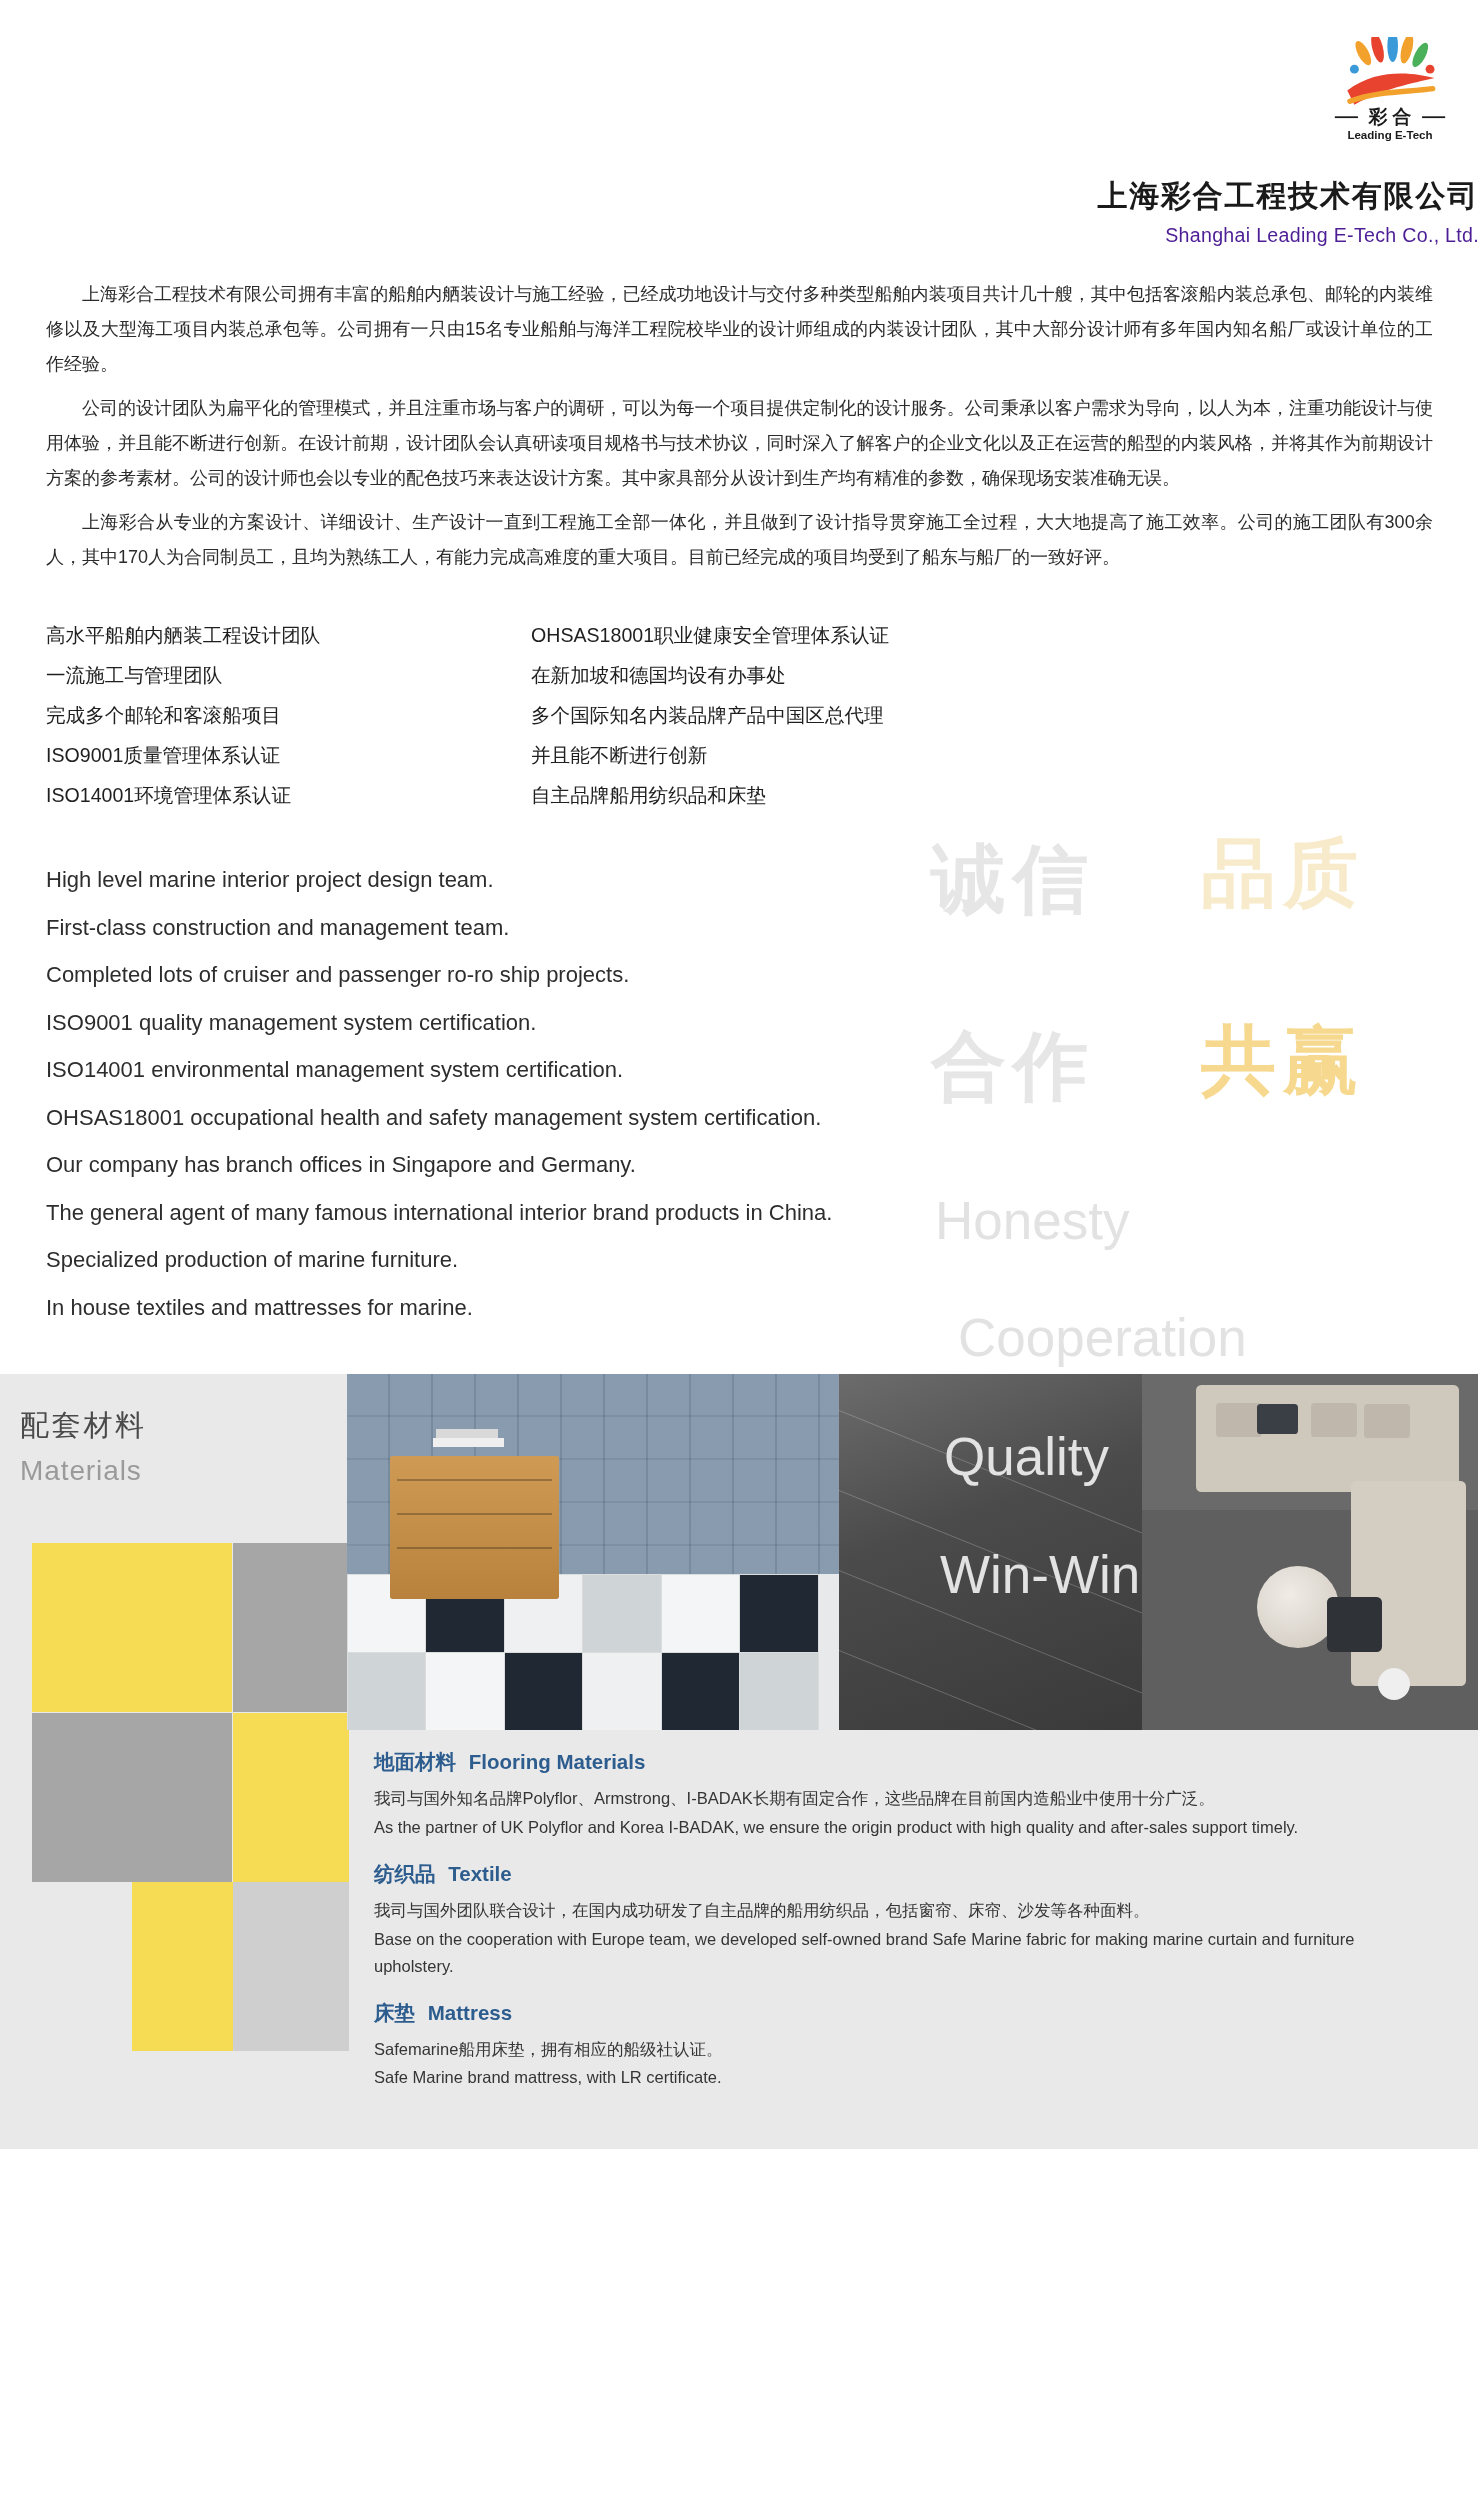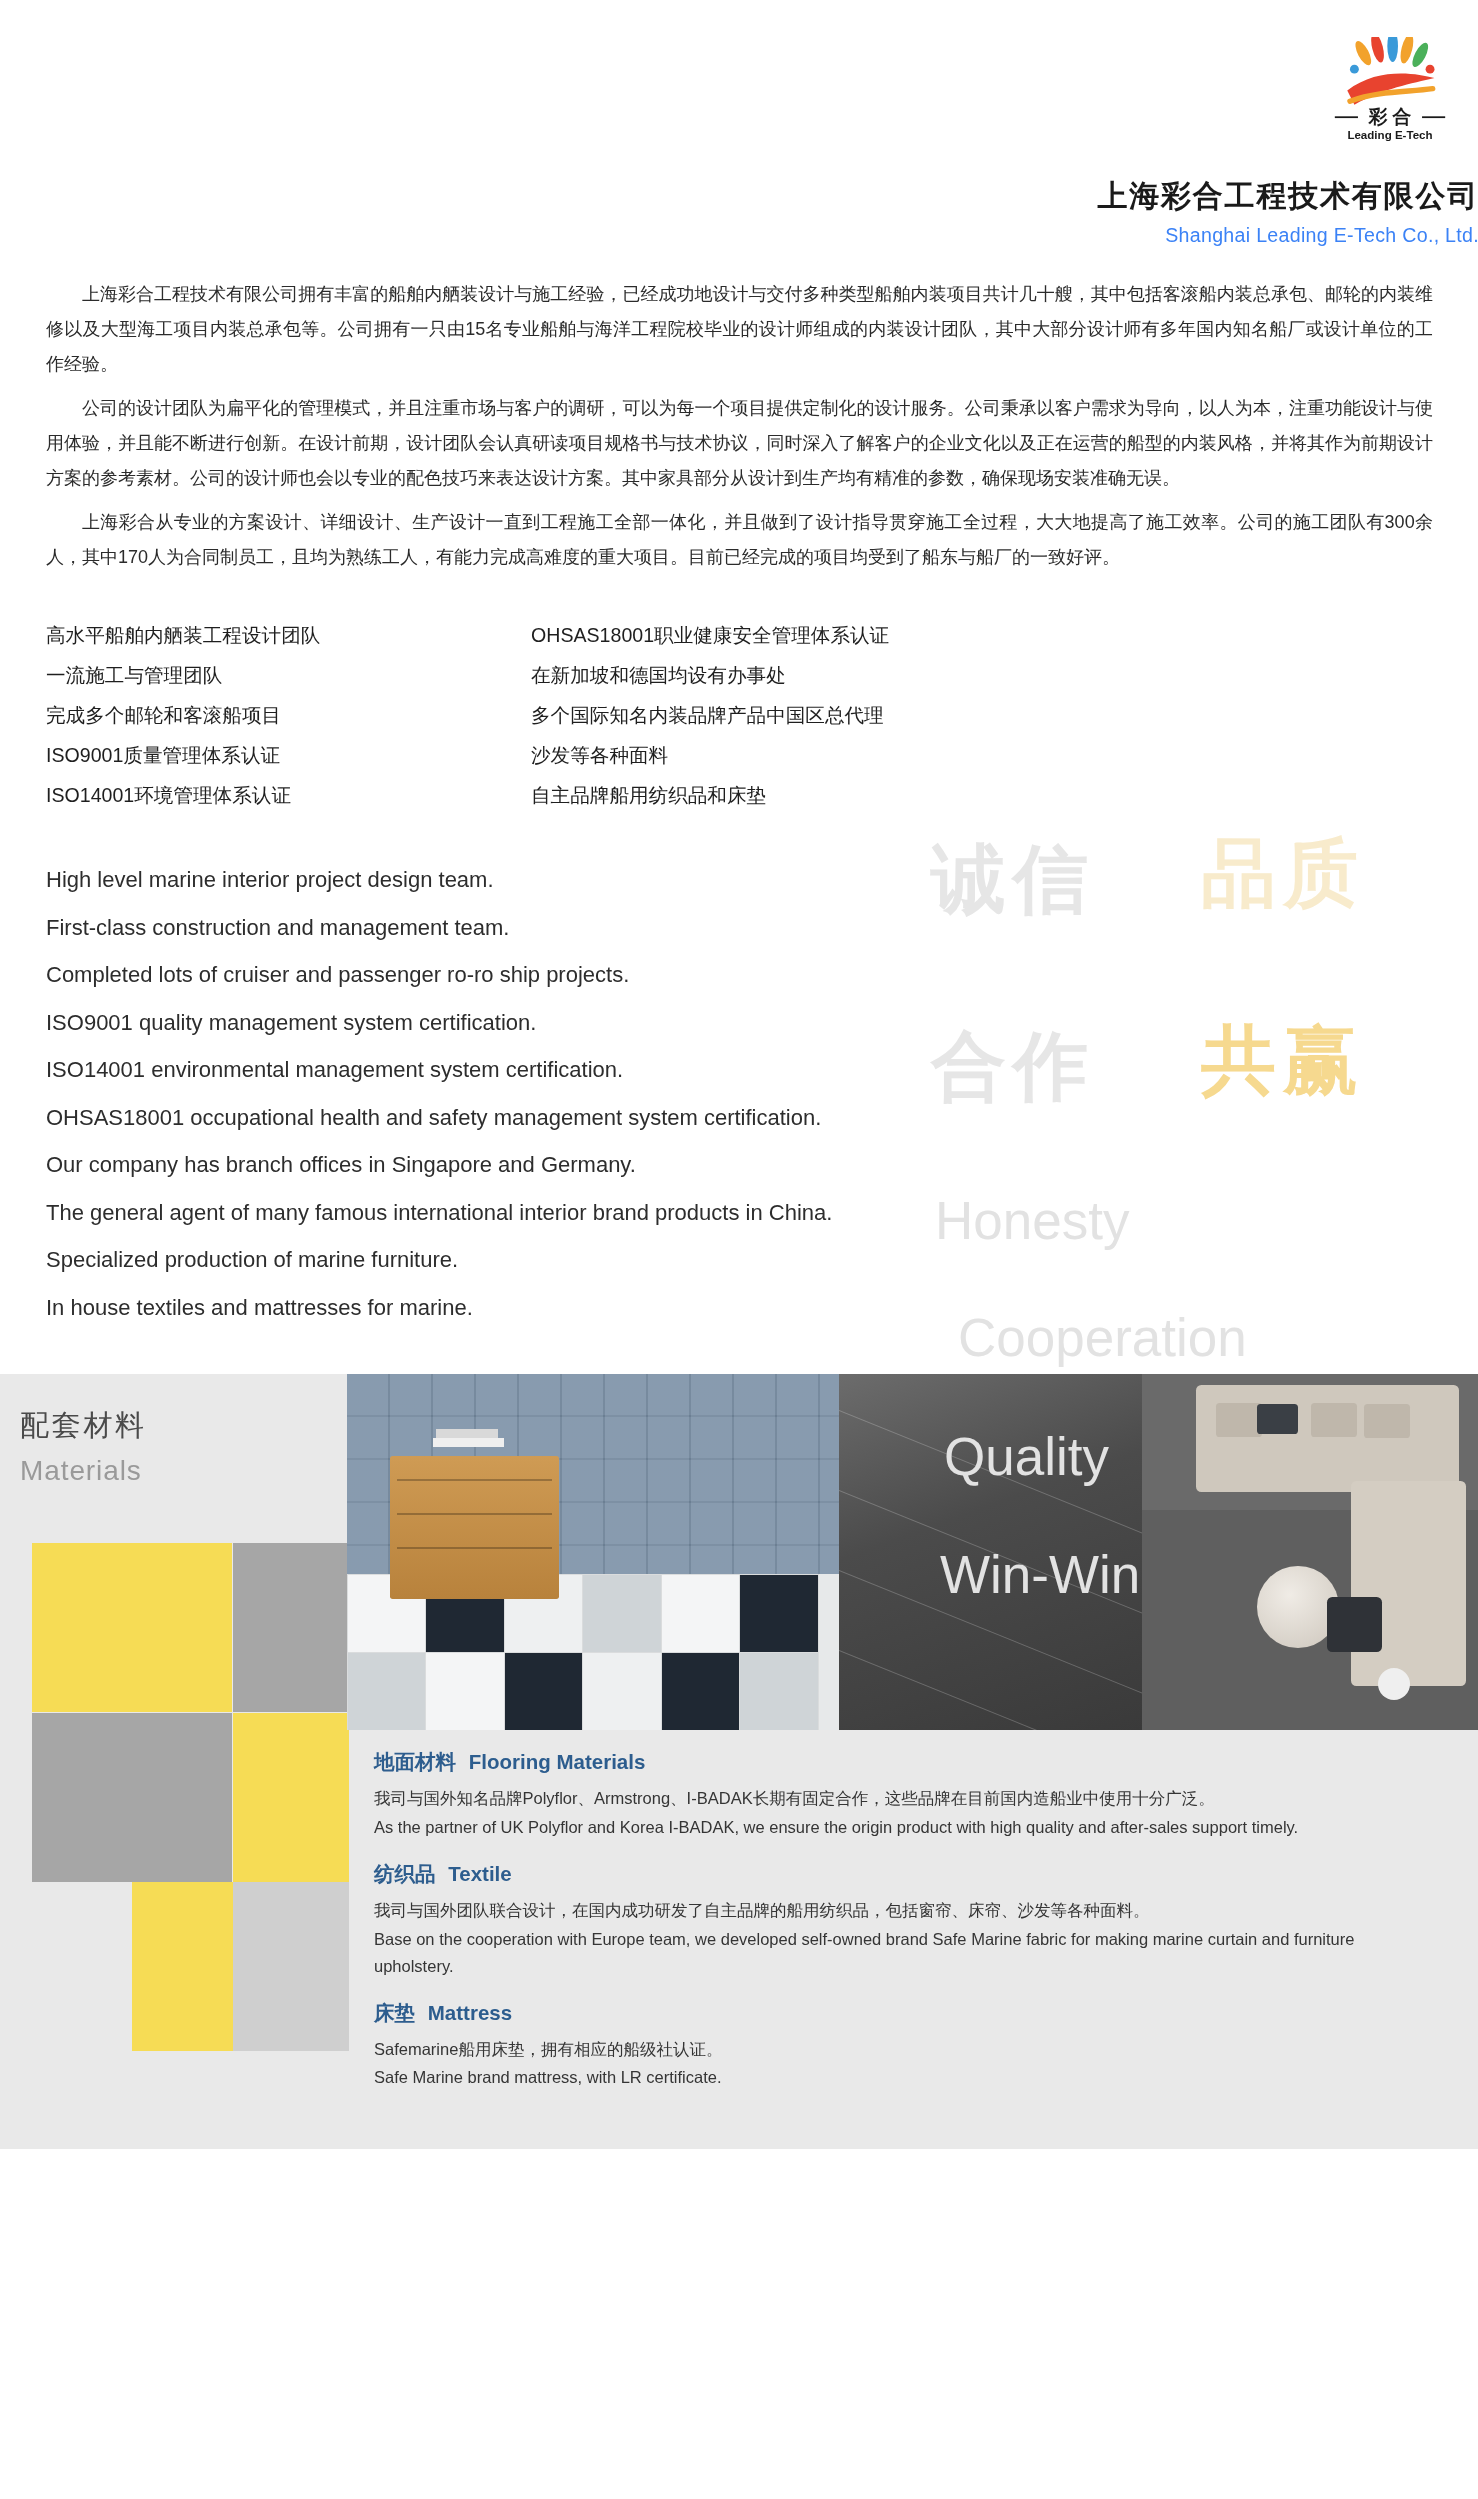--- a/index.html
+++ b/index.html
@@ -14,21 +14,21 @@
 
   
   .header { text-align:right; padding-top:37px; }
   .logo-wrap { display:inline-block; position:relative; width:178px; height:125px; }
   .logo-svg { display:block; margin:0 auto; }
   .company-cn {
     font-size:30px; font-weight:bold; letter-spacing:1.8px;
     color:#1a1a1a; margin-top:10.7px;
   }
   .company-en {
-    font-size:19.6px; color:#3b82f6; margin-top:7.1px; letter-spacing:0.3px;
+    font-size:19.6px; color:#4c1d95; margin-top:7.1px; letter-spacing:0.3px;
   }
 
   
   .intro { margin:30px 46px 0 46px; }
   .intro p {
     font-size:18px;
     line-height:1.95;
     color:#2b2b2b;
     margin:0 0 9px 0;
     text-indent:2em;
@@ -212,21 +212,21 @@
       <div class="line">高水平船舶内舾装工程设计团队</div>
       <div class="line">一流施工与管理团队</div>
       <div class="line">完成多个邮轮和客滚船项目</div>
       <div class="line">ISO9001质量管理体系认证</div>
       <div class="line">ISO14001环境管理体系认证</div>
     </div>
     <div class="col-b">
       <div class="line">OHSAS18001职业健康安全管理体系认证</div>
       <div class="line">在新加坡和德国均设有办事处</div>
       <div class="line">多个国际知名内装品牌产品中国区总代理</div>
-      <div class="line">沙发等各种面料</div>
+      <div class="line">并且能不断进行创新</div>
       <div class="line">自主品牌船用纺织品和床垫</div>
     </div>
   </div>
 
   <div class="eng-list">
     <div class="line">High level marine interior project design team.</div>
     <div class="line">First-class construction and management team.</div>
     <div class="line">Completed lots of cruiser and passenger ro-ro ship projects.</div>
     <div class="line">ISO9001 quality management system certification.</div>
     <div class="line">ISO14001 environmental management system certification.</div>

